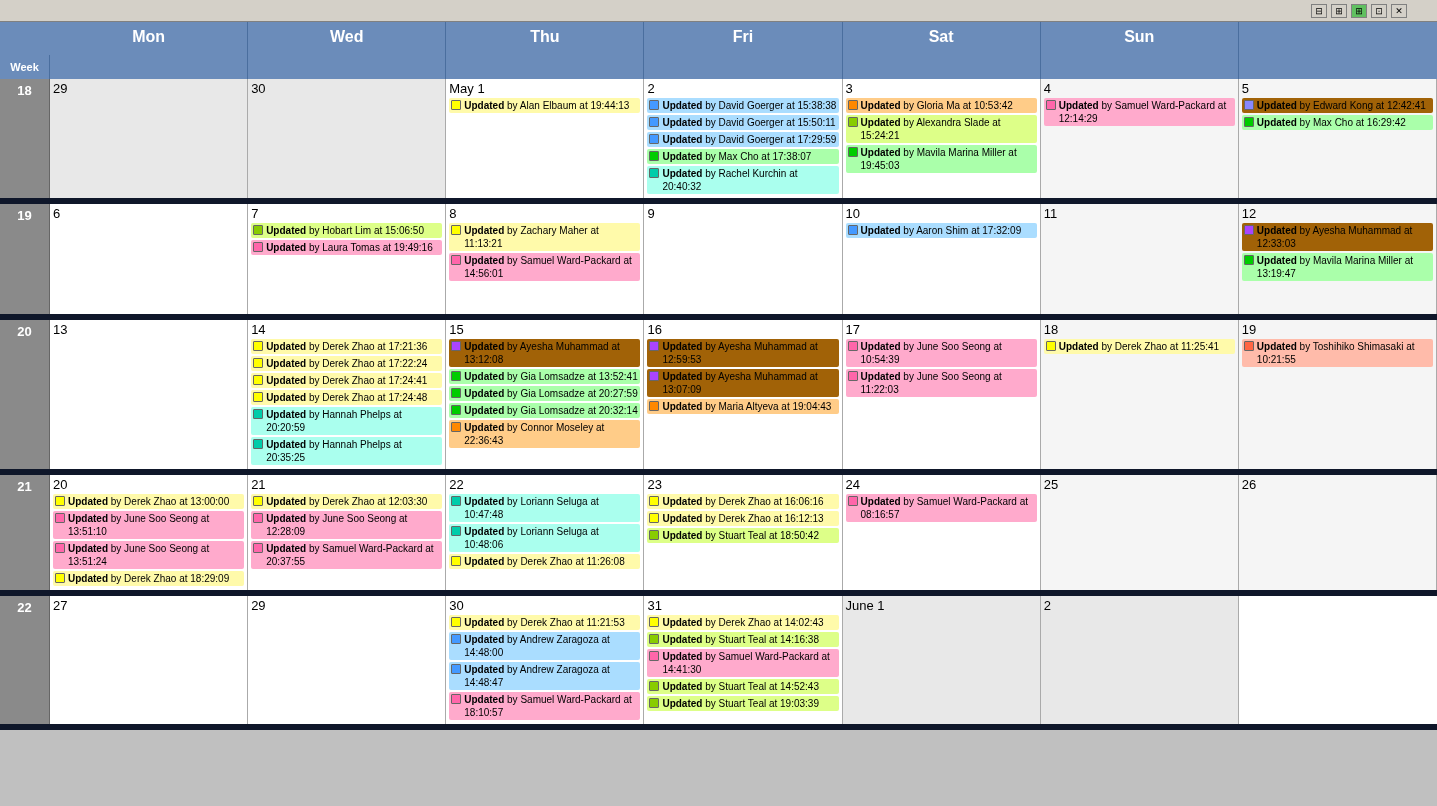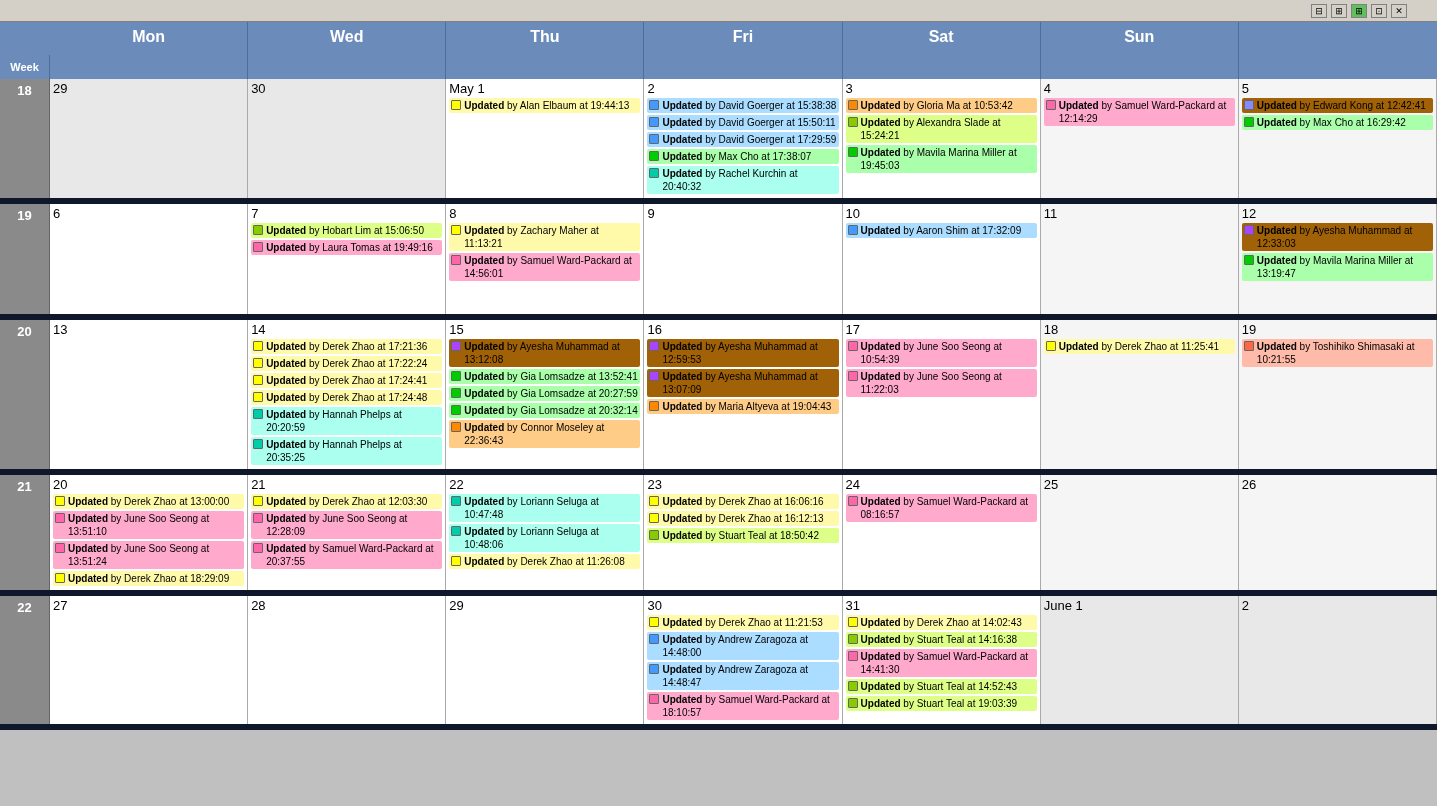--- a/index.html
+++ b/index.html
@@ -443,23 +443,20 @@
         <div class="day-cell weekend">
           <div class="day-number">26</div>
         </div>
       </div>
       <div class="calendar-row">
         <div class="week-cell">22</div>
         <div class="day-cell">
           <div class="day-number">27</div>
         </div>
         <div class="day-cell">
-          <div class="day-number">28</div>
-        </div>
-        <div class="day-cell">
           <div class="day-number">29</div>
         </div>
         <div class="day-cell">
           <div class="day-number">30</div>
           <div class="event ev-yellow">
             <div class="event-icon" style="background: rgb(255, 255, 0);"></div>
             <span class="event-text"><b>Updated</b> by Derek Zhao at 11:21:53</span>
           </div>
           <div class="event ev-blue">
             <div class="event-icon" style="background: rgb(68, 153, 255);"></div>

